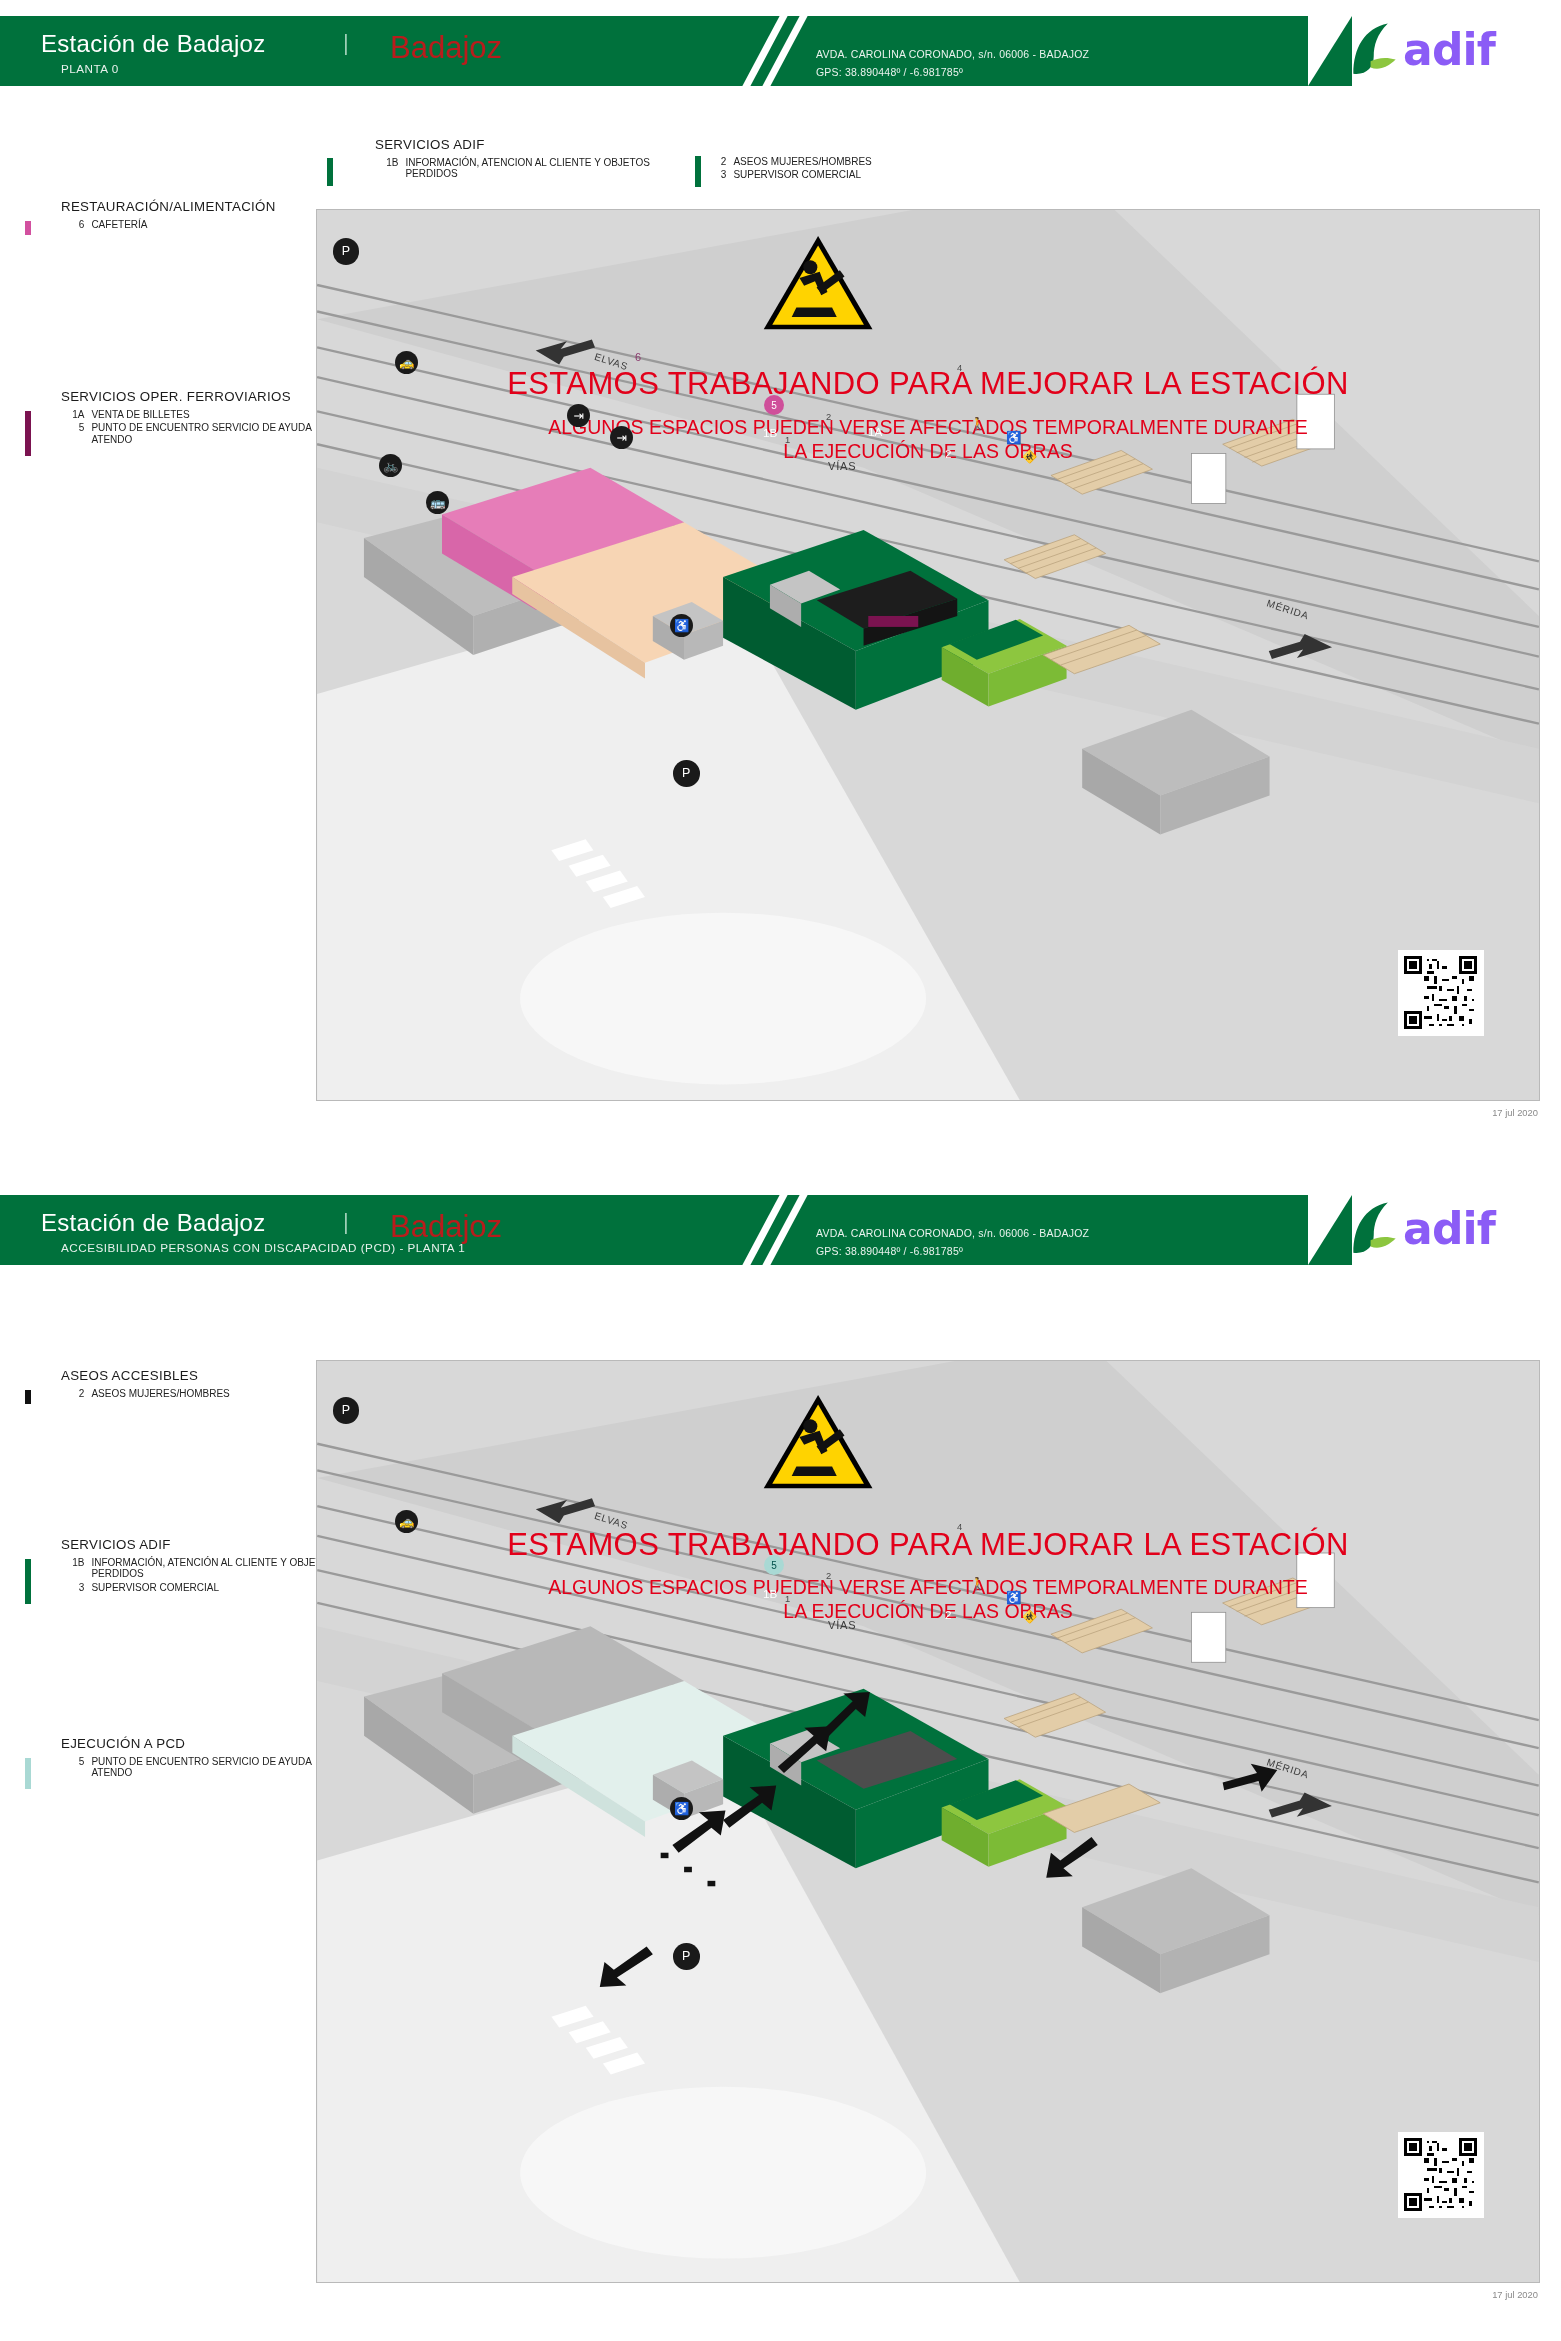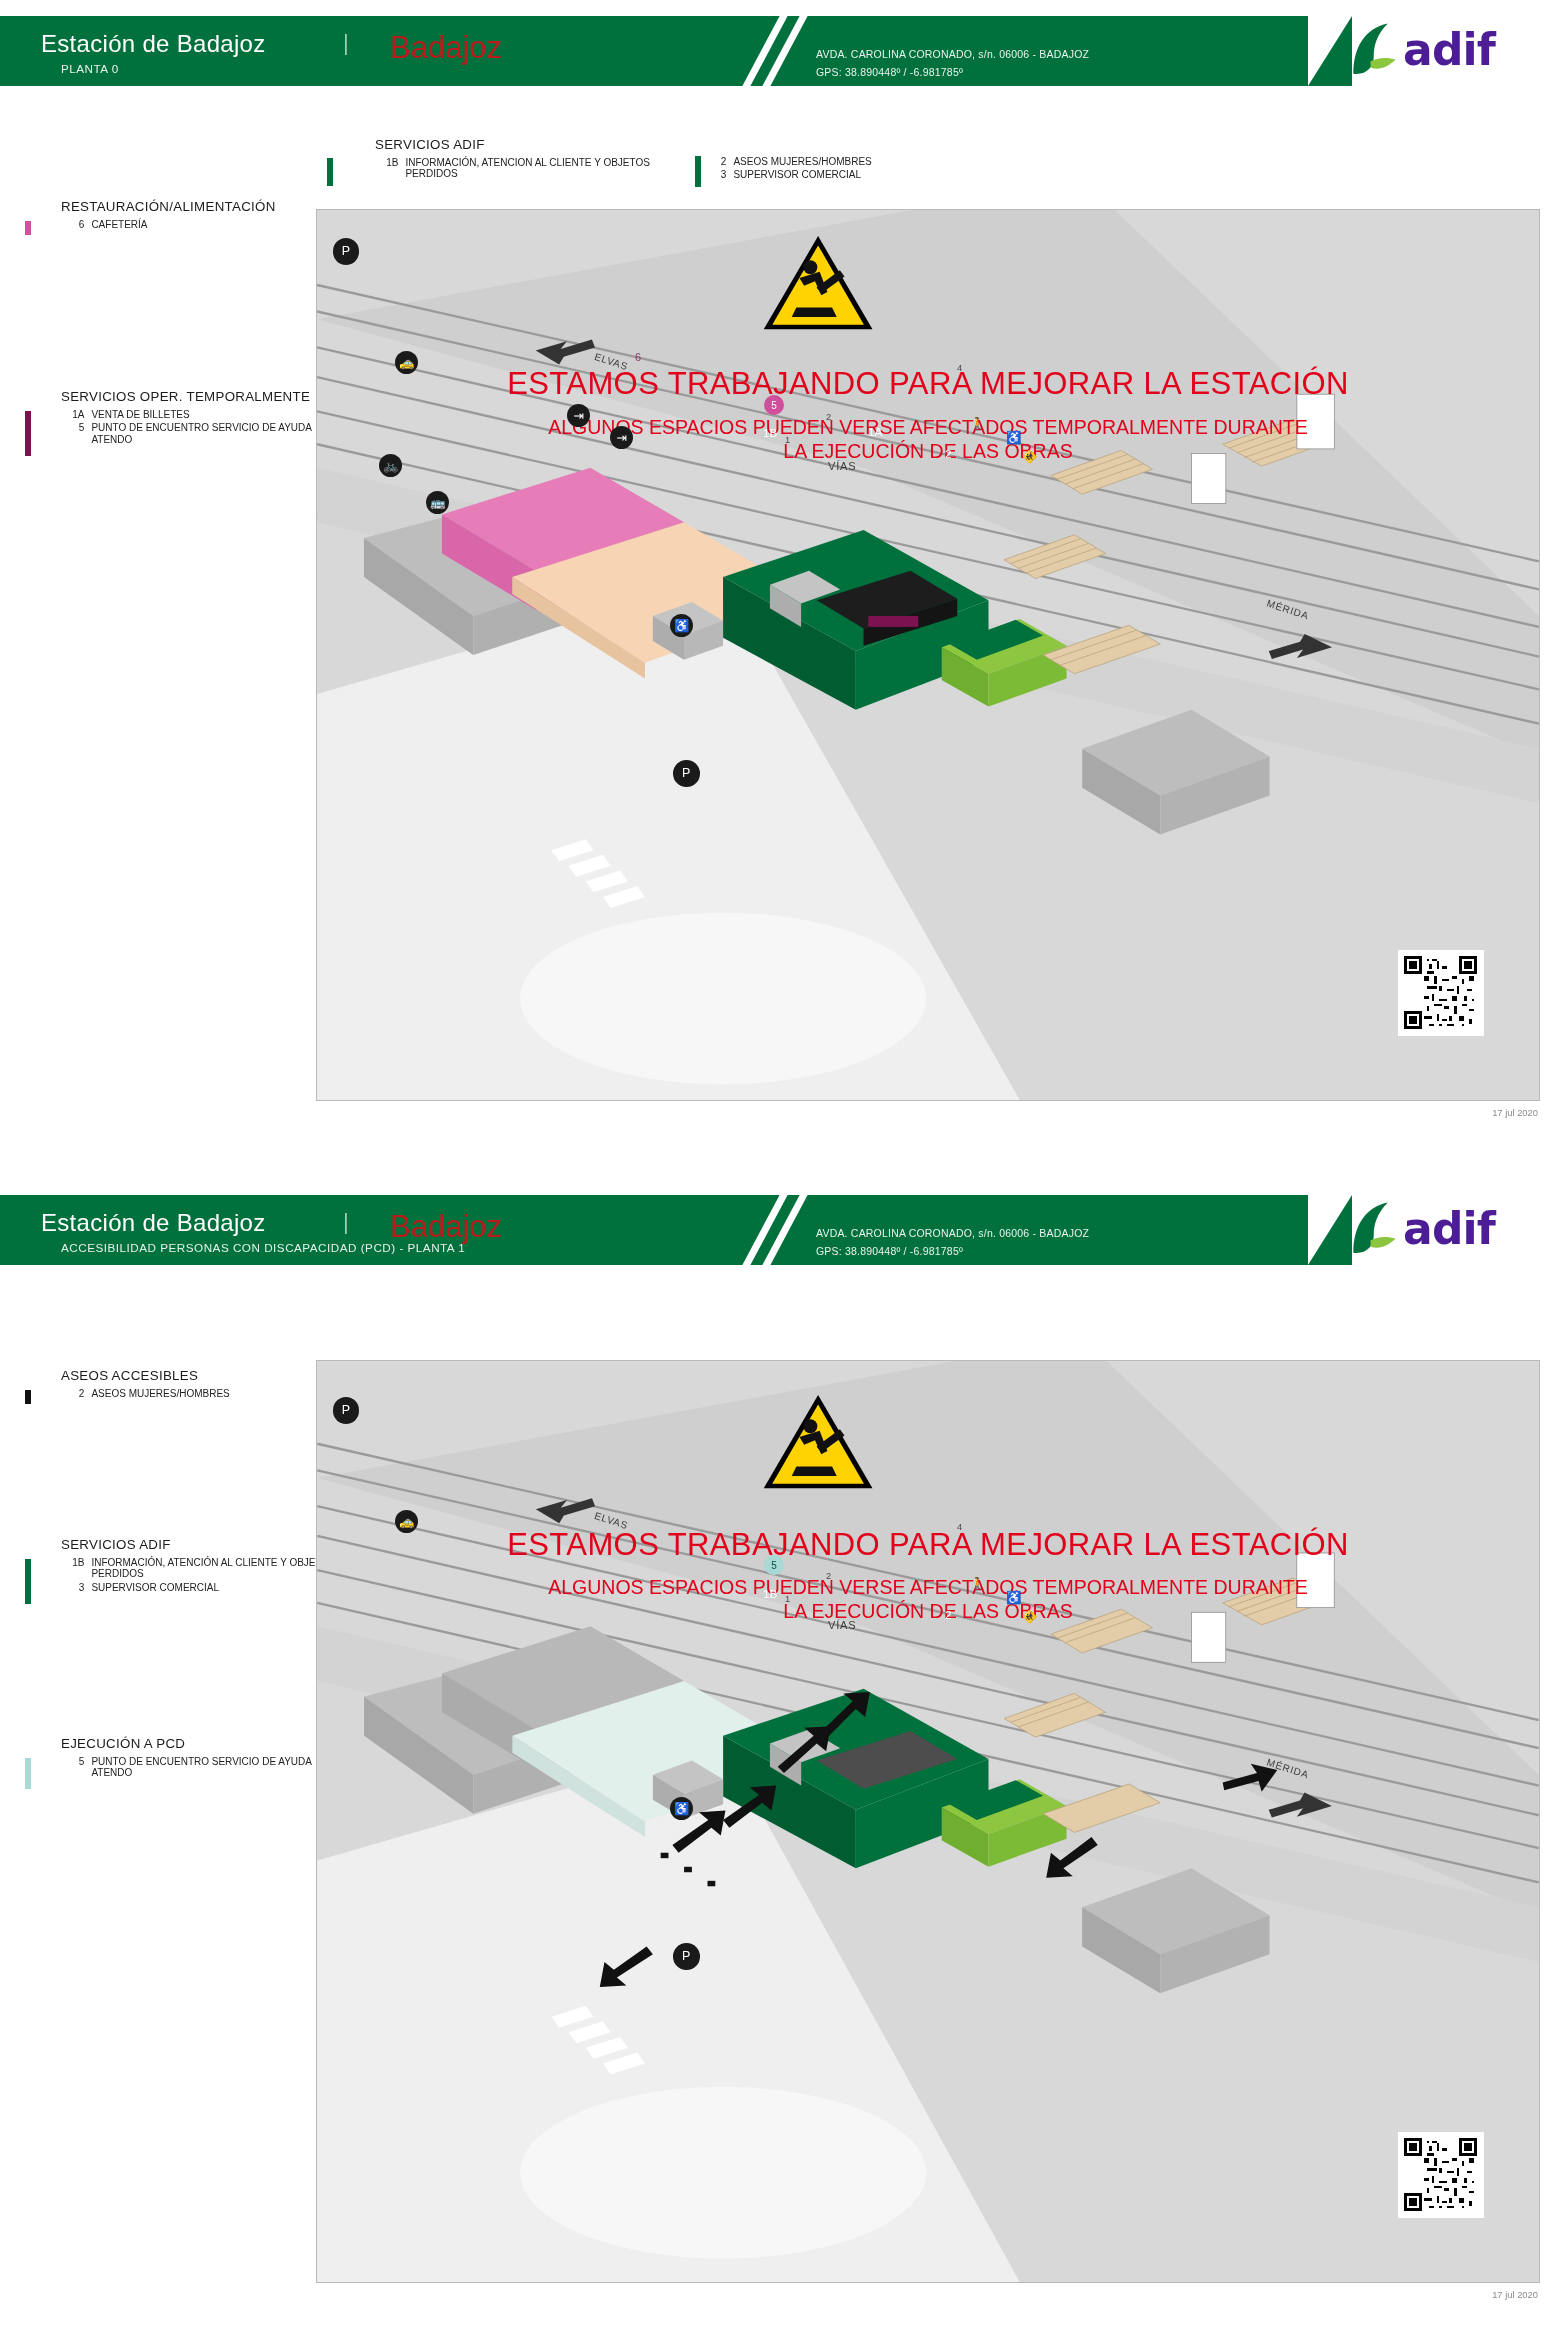--- a/index.html
+++ b/index.html
@@ -14,21 +14,21 @@
   .hdr-band:after{content:"";position:absolute;right:-44px;top:0;width:0;height:0;
      border-style:solid;border-width:0 0 70px 44px;border-color:transparent transparent #00713c transparent;}
   .hdr-slash{position:absolute;top:15.6px;height:70px;width:7.8px;background:#fff;transform:skewX(-28deg);}
   .hdr-title{position:absolute;left:41px;top:30px;color:#fff;font-size:24px;letter-spacing:0.3px;}
   .hdr-sep{position:absolute;left:343px;top:30px;color:#9ecfb6;font-size:22px;}
   .hdr-city{position:absolute;left:390px;top:30px;color:#b91c1c;font-size:31px;}
   .hdr-sub{position:absolute;left:41px;top:62px;color:#e7f1ec;font-size:11.7px;letter-spacing:0.5px;padding-left:20px;}
   .hdr-addr{position:absolute;left:816px;top:48px;color:#eaf3ee;font-size:10.5px;letter-spacing:0.2px;}
   .hdr-gps{position:absolute;left:816px;top:66px;color:#eaf3ee;font-size:10.5px;letter-spacing:0.2px;}
   .logo{position:absolute;left:1347px;top:22px;width:199px;height:58px;}
-  .logo-txt{position:absolute;left:56px;top:1.6px;font-size:44px;color:#4c1d95;font-weight:bold;letter-spacing:-0.8px;font-family:"DejaVu Sans",sans-serif;}
+  .logo-txt{position:absolute;left:56px;top:1.6px;font-size:44px;color:#8b5cf6;font-weight:bold;letter-spacing:-0.8px;font-family:"DejaVu Sans",sans-serif;}
 
   
   .legend{position:absolute;font-size:0;}
   .lg-title{font-size:13.3px;color:#1b1b1b;letter-spacing:0.3px;margin-bottom:4.7px;}
   .lg-row{display:flex;font-size:10px;color:#222;line-height:11.7px;margin-bottom:1.6px;}
   .lg-code{width:23.4px;text-align:right;padding-right:7px;flex:none;}
   .lg-bar{position:absolute;left:-12.5px;width:5.5px;}
   .lg-block{position:relative;margin-bottom:33px;}
 
   
@@ -98,21 +98,21 @@
   <div class="legend" style="left:61px;top:199px;width:281px;">
     <div class="lg-title">RESTAURACIÓN/ALIMENTACIÓN</div>
     <div class="lg-bar" style="left:-36px;top:22px;height:14px;background:#d2509f;"></div>
     <div class="lg-row">
       <span class="lg-code">6</span>
       <span>CAFETERÍA</span>
     </div>
   </div>
 
   <div class="legend" style="left:61px;top:389px;width:281px;">
-    <div class="lg-title">SERVICIOS OPER. TEMPORALMENTE</div>
+    <div class="lg-title">SERVICIOS OPER. FERROVIARIOS</div>
     <div class="lg-bar" style="left:-36px;top:22px;height:45px;background:#7b1350;"></div>
     <div class="lg-row">
       <span class="lg-code">1A</span>
       <span>VENTA DE BILLETES</span>
     </div>
     <div class="lg-row">
       <span class="lg-code">5</span>
       <span>PUNTO DE ENCUENTRO SERVICIO DE AYUDA ATENDO</span>
     </div>
   </div>

